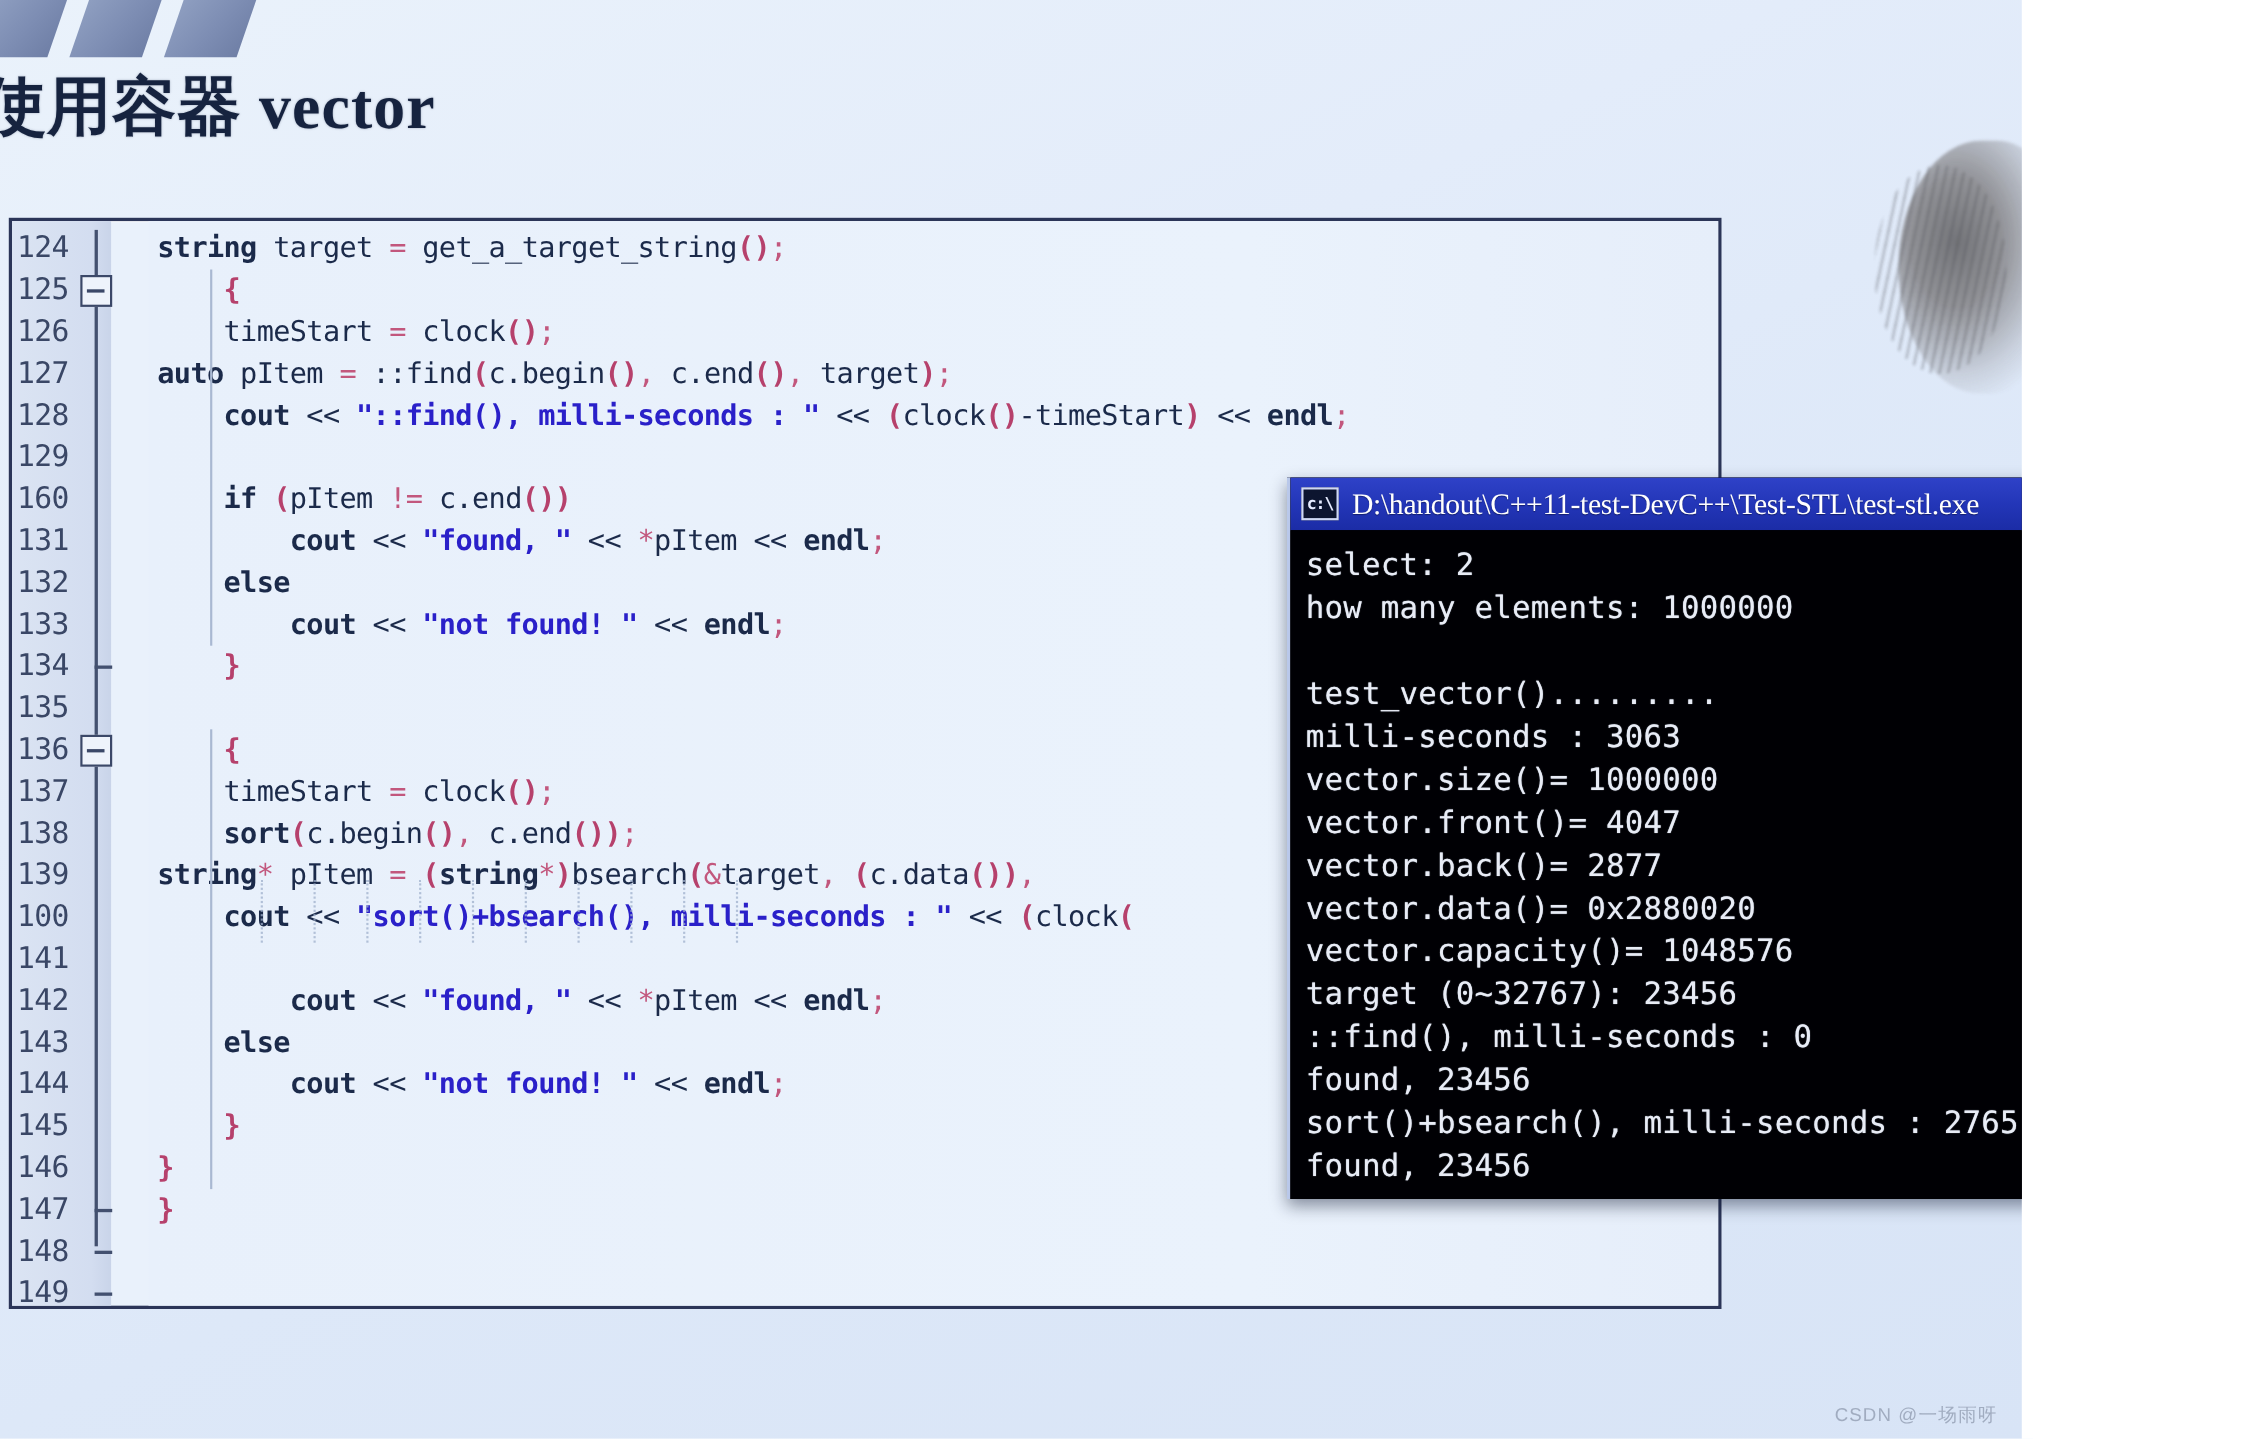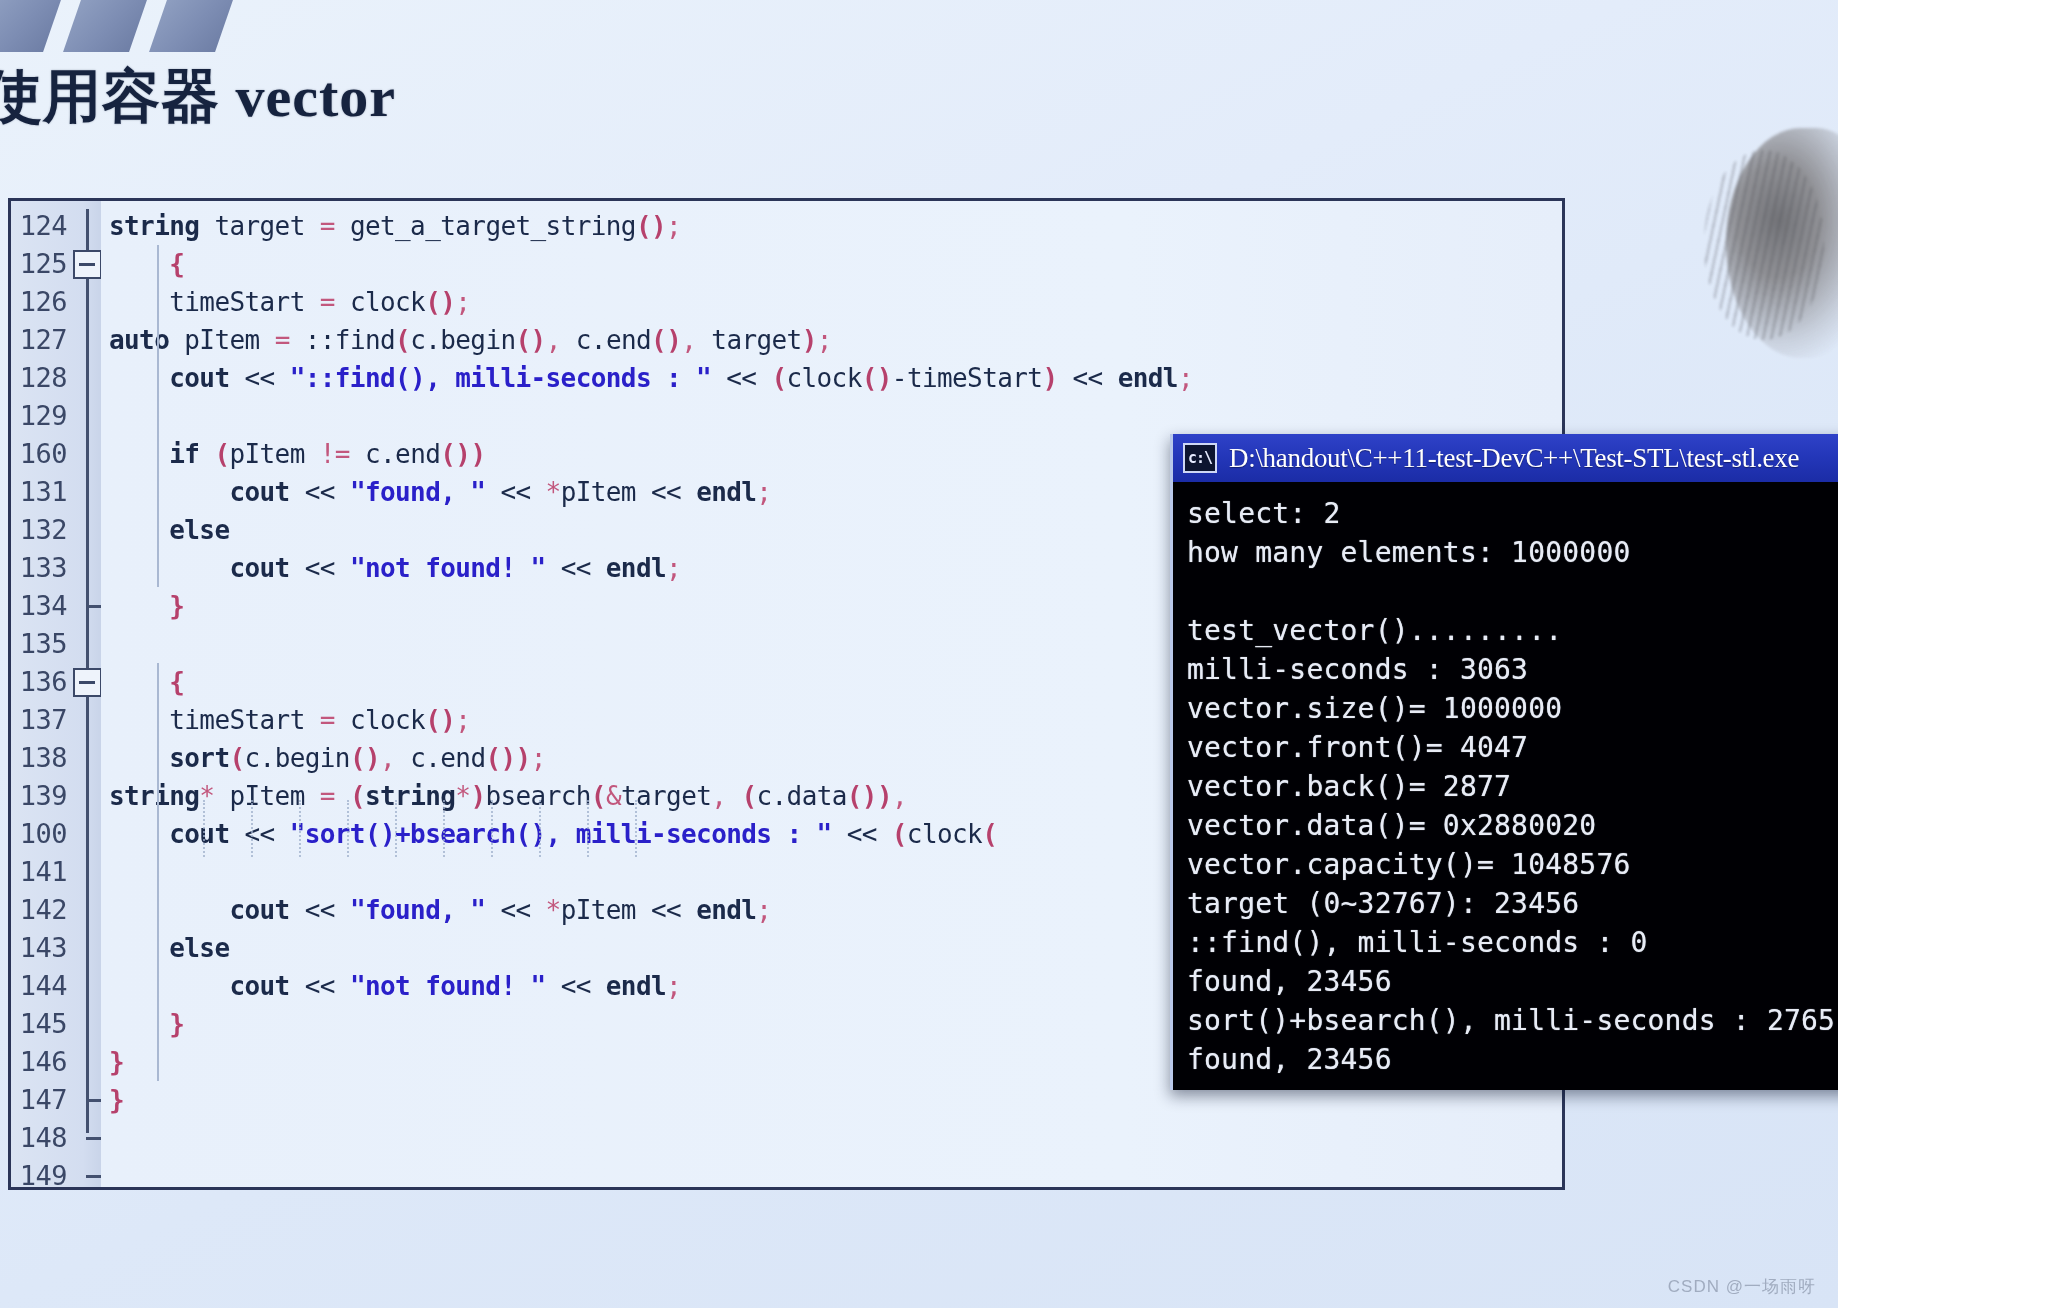--- a/index.html
+++ b/index.html
@@ -86,21 +86,21 @@
     position: relative;
     width: 90px;
     flex: 0 0 90px;
     background: linear-gradient(90deg, #dbe4f3 0%, #d3ddf0 80%, #c9d4e9 100%);
     padding-top: 6px;
     box-sizing: border-box;
   }
   .lnum {
     height: 38px;
     line-height: 38px;
-    text-align: right;
+    text-align: center;
     padding-right: 34px;
     font-family: "DejaVu Sans Mono", monospace;
     font-size: 27px;
     color: #3a4766;
     letter-spacing: -0.5px;
   }
 
   
   #fold-rail {
     position: absolute;
@@ -131,20 +131,21 @@
     width: 16px; height: 3px;
     background: #43506f;
   }
 
   #code-area {
     position: relative;
     flex: 1 1 auto;
     padding-top: 6px;
     overflow: hidden;
     background: linear-gradient(90deg, #e8f0fb 0%, #eaf2fc 70%, #e6eefa 100%);
+    margin-left: 34px;
   }
   .cline {
     height: 38px;
     line-height: 38px;
     white-space: pre;
     font-family: "DejaVu Sans Mono", monospace;
     font-size: 26px;
     color: #1b2a4a;
     letter-spacing: -0.6px;
     padding-left: 8px;

